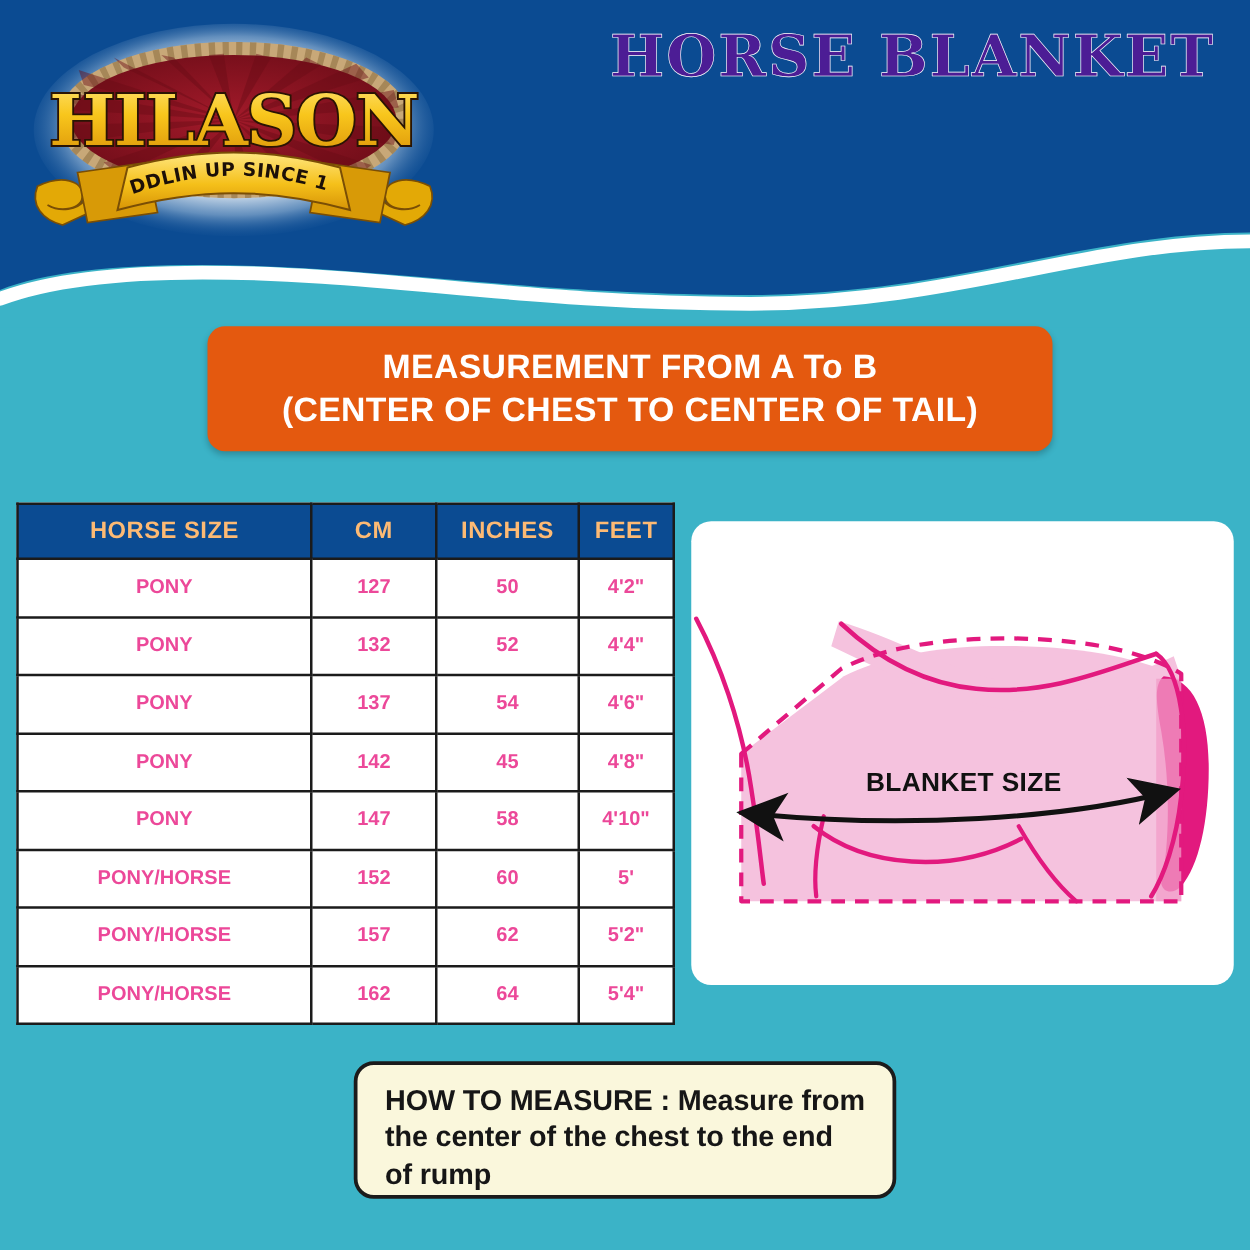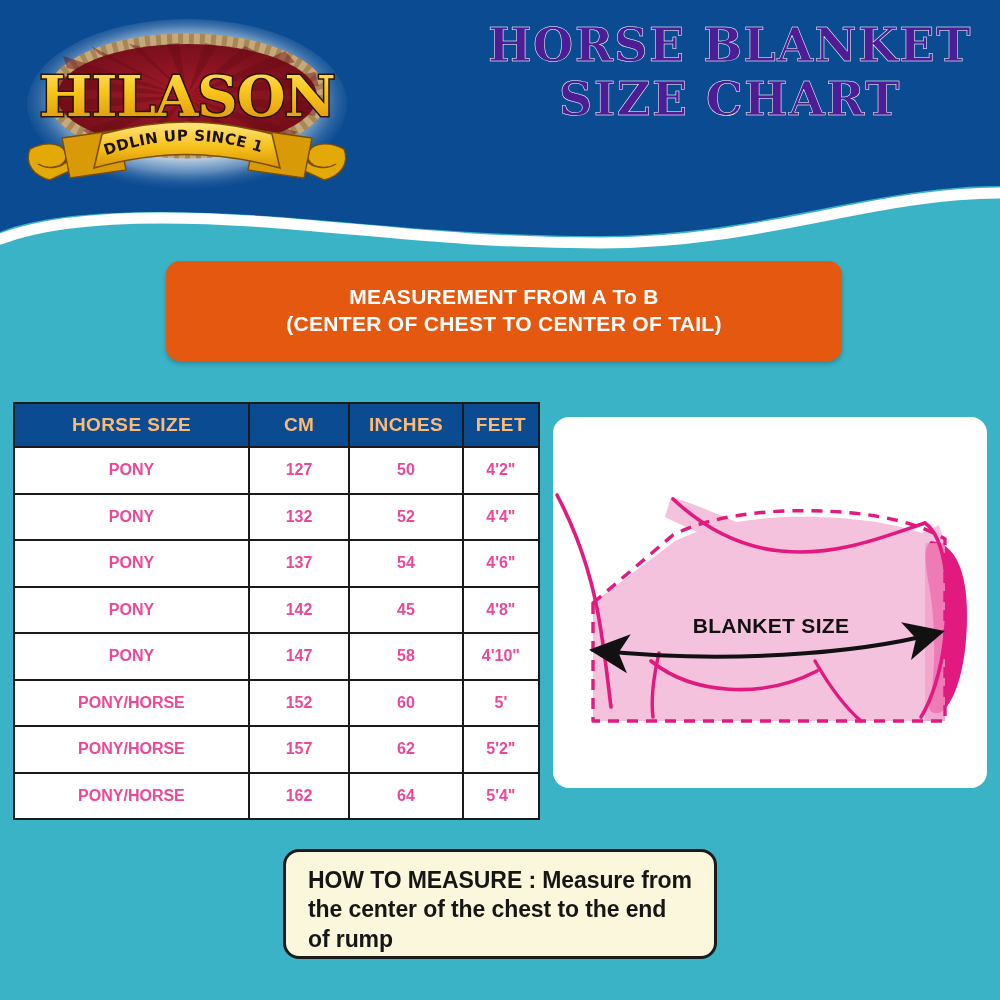--- a/index.html
+++ b/index.html
@@ -47,21 +47,21 @@
     position:absolute;left:166px;top:261px;width:676px;height:100px;
     background:#E4590F;
     border-radius:14px;
     box-shadow:0 3px 5px rgba(0,0,0,0.22);
     display:flex;align-items:center;justify-content:center;
     flex-direction:column;
   }
   .banner-line{
     color:#ffffff;
     font-weight:bold;
-    font-size:21px;
+    font-size:27px;
     letter-spacing:0.3px;
     line-height:1.28;
     text-align:center;
     white-space:nowrap;
   }
 
   
   #size-table{
     position:absolute;left:13px;top:402px;
     width:527px;
@@ -202,21 +202,20 @@
 
       <path id="ribbonpath" d="M88,136 C 142,118 190,118 244,136" fill="none"></path>
       <text font-family="DejaVu Sans, sans-serif" font-weight="bold" font-size="15" fill="#1c1008" letter-spacing="0.4">
         <textPath href="#ribbonpath" startOffset="50%" text-anchor="middle">SADDLIN UP SINCE 1995</textPath>
       </text>
     </svg>
   </div>
 
   <div id="title-block">
     <span class="title-line">HORSE BLANKET</span>
-    <span class="title-line">SIZE CHART</span>
   </div>
 
   <div id="orange-banner">
     <div class="banner-line">MEASUREMENT FROM A To B</div>
     <div class="banner-line">(CENTER OF CHEST TO CENTER OF TAIL)</div>
   </div>
 
   <table id="size-table">
     <colgroup>
       <col class="col-size">

